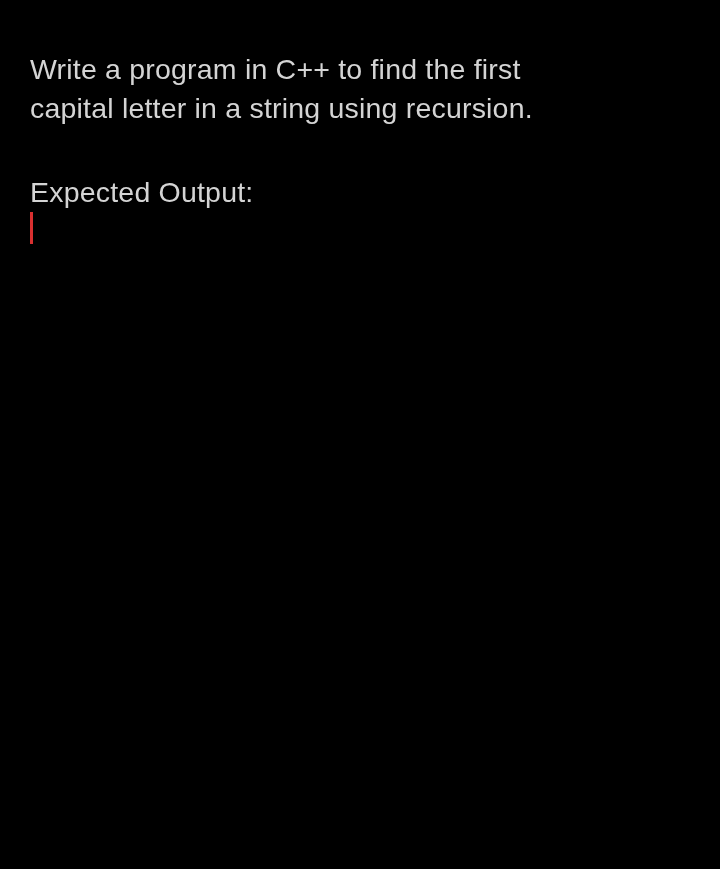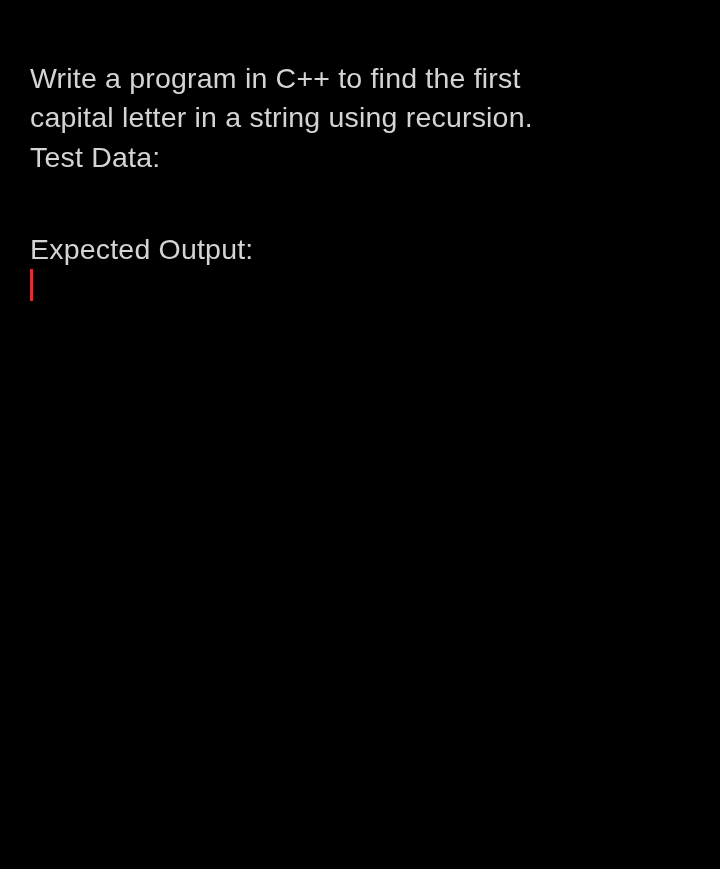--- a/index.html
+++ b/index.html
@@ -13,21 +13,21 @@
   }
   .content {
     padding: 44px 30px 0 30px;
     color: #d4d4d4;
     font-size: 28.5px;
     line-height: 1.38;
     font-weight: 400;
     letter-spacing: 0.2px;
   }
   .para {
-    margin: 15px 0 0 0;
+    margin: 6px 0 0 0;
   }
   .spacer {
     height: 38px;
   }
   .cursor-row {
     height: 32px;
     position: relative;
   }
   .cursor {
     display: inline-block;
@@ -38,21 +38,20 @@
     margin-left: 0px;
   }
 </style>
 </head>
 <body>
 
 <div class="content">
   <div class="para">
     <div>Write a program in C++  to find the first</div>
     <div>capital letter in a string using recursion.</div>
-    <div>Test Data:</div>
   </div>
 
   <div class="spacer"></div>
 
   <div class="para">
     <div>Expected Output:</div>
   </div>
 
   <div class="cursor-row">
     <span class="cursor"></span>

